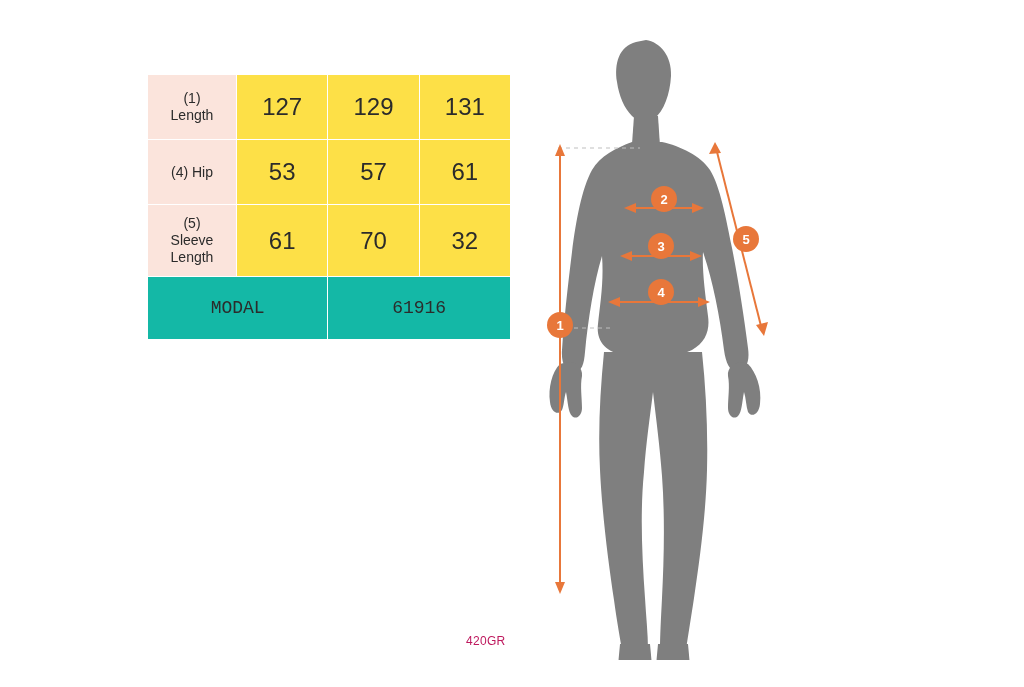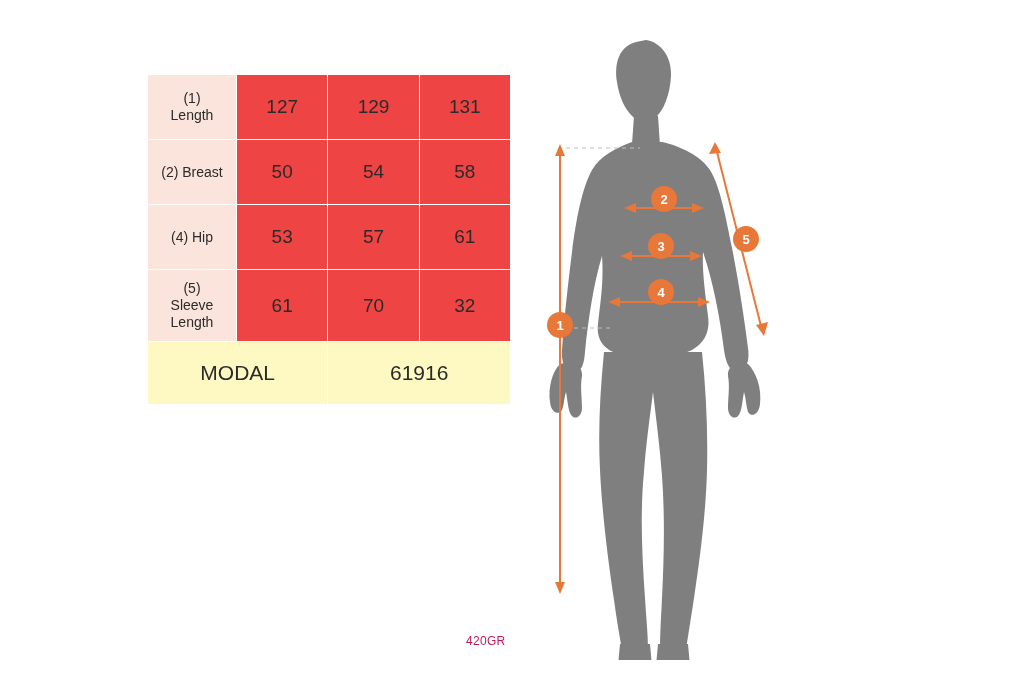--- a/index.html
+++ b/index.html
@@ -44,40 +44,41 @@
   }
   .hdr-cell.first { font-size: 18px; }
   .lbl-cell {
     background: #fbe4dc;
     color: #2b2b2b;
     font-size: 14px;
     line-height: 1.2;
     width: 88px;
   }
   .val-cell {
-    background: #ef4444;
+    background: #fde047;
     color: #2b2b2b;
-    font-size: 19px;
+    font-size: 24px;
   }
   .row-tall { height: 65px; }
   .row-mid { height: 65px; }
   .row-sleeve { height: 72px; }
 
   .fabric-hdr {
     background: #e8773a;
     color: #ffffff;
     font-weight: bold;
     font-size: 19px;
     height: 58px;
   }
   .fabric-val {
-    background: #fef9c3;
+    background: #14b8a6;
     color: #2b2b2b;
-    font-size: 21px;
+    font-size: 18px;
     height: 62px;
+    font-family: Liberation Mono, monospace;
   }
 
   .code-note {
     position: absolute;
     left: 466px;
     top: 634px;
     font-size: 12px;
     color: #be185d;
     letter-spacing: 0.3px;
   }
@@ -116,26 +117,20 @@
     <tr class="row-tall">
       <td class="lbl-cell">
         <div>(1)</div>
         <div>Length</div>
       </td>
       <td class="val-cell">127</td>
       <td class="val-cell">129</td>
       <td class="val-cell">131</td>
     </tr>
 
-    <tr class="row-mid">
-      <td class="lbl-cell">(2) Breast</td>
-      <td class="val-cell">50</td>
-      <td class="val-cell">54</td>
-      <td class="val-cell">58</td>
-    </tr>
 
 
     <tr class="row-mid">
       <td class="lbl-cell">(4) Hip</td>
       <td class="val-cell">53</td>
       <td class="val-cell">57</td>
       <td class="val-cell">61</td>
     </tr>
 
     <tr class="row-sleeve">

